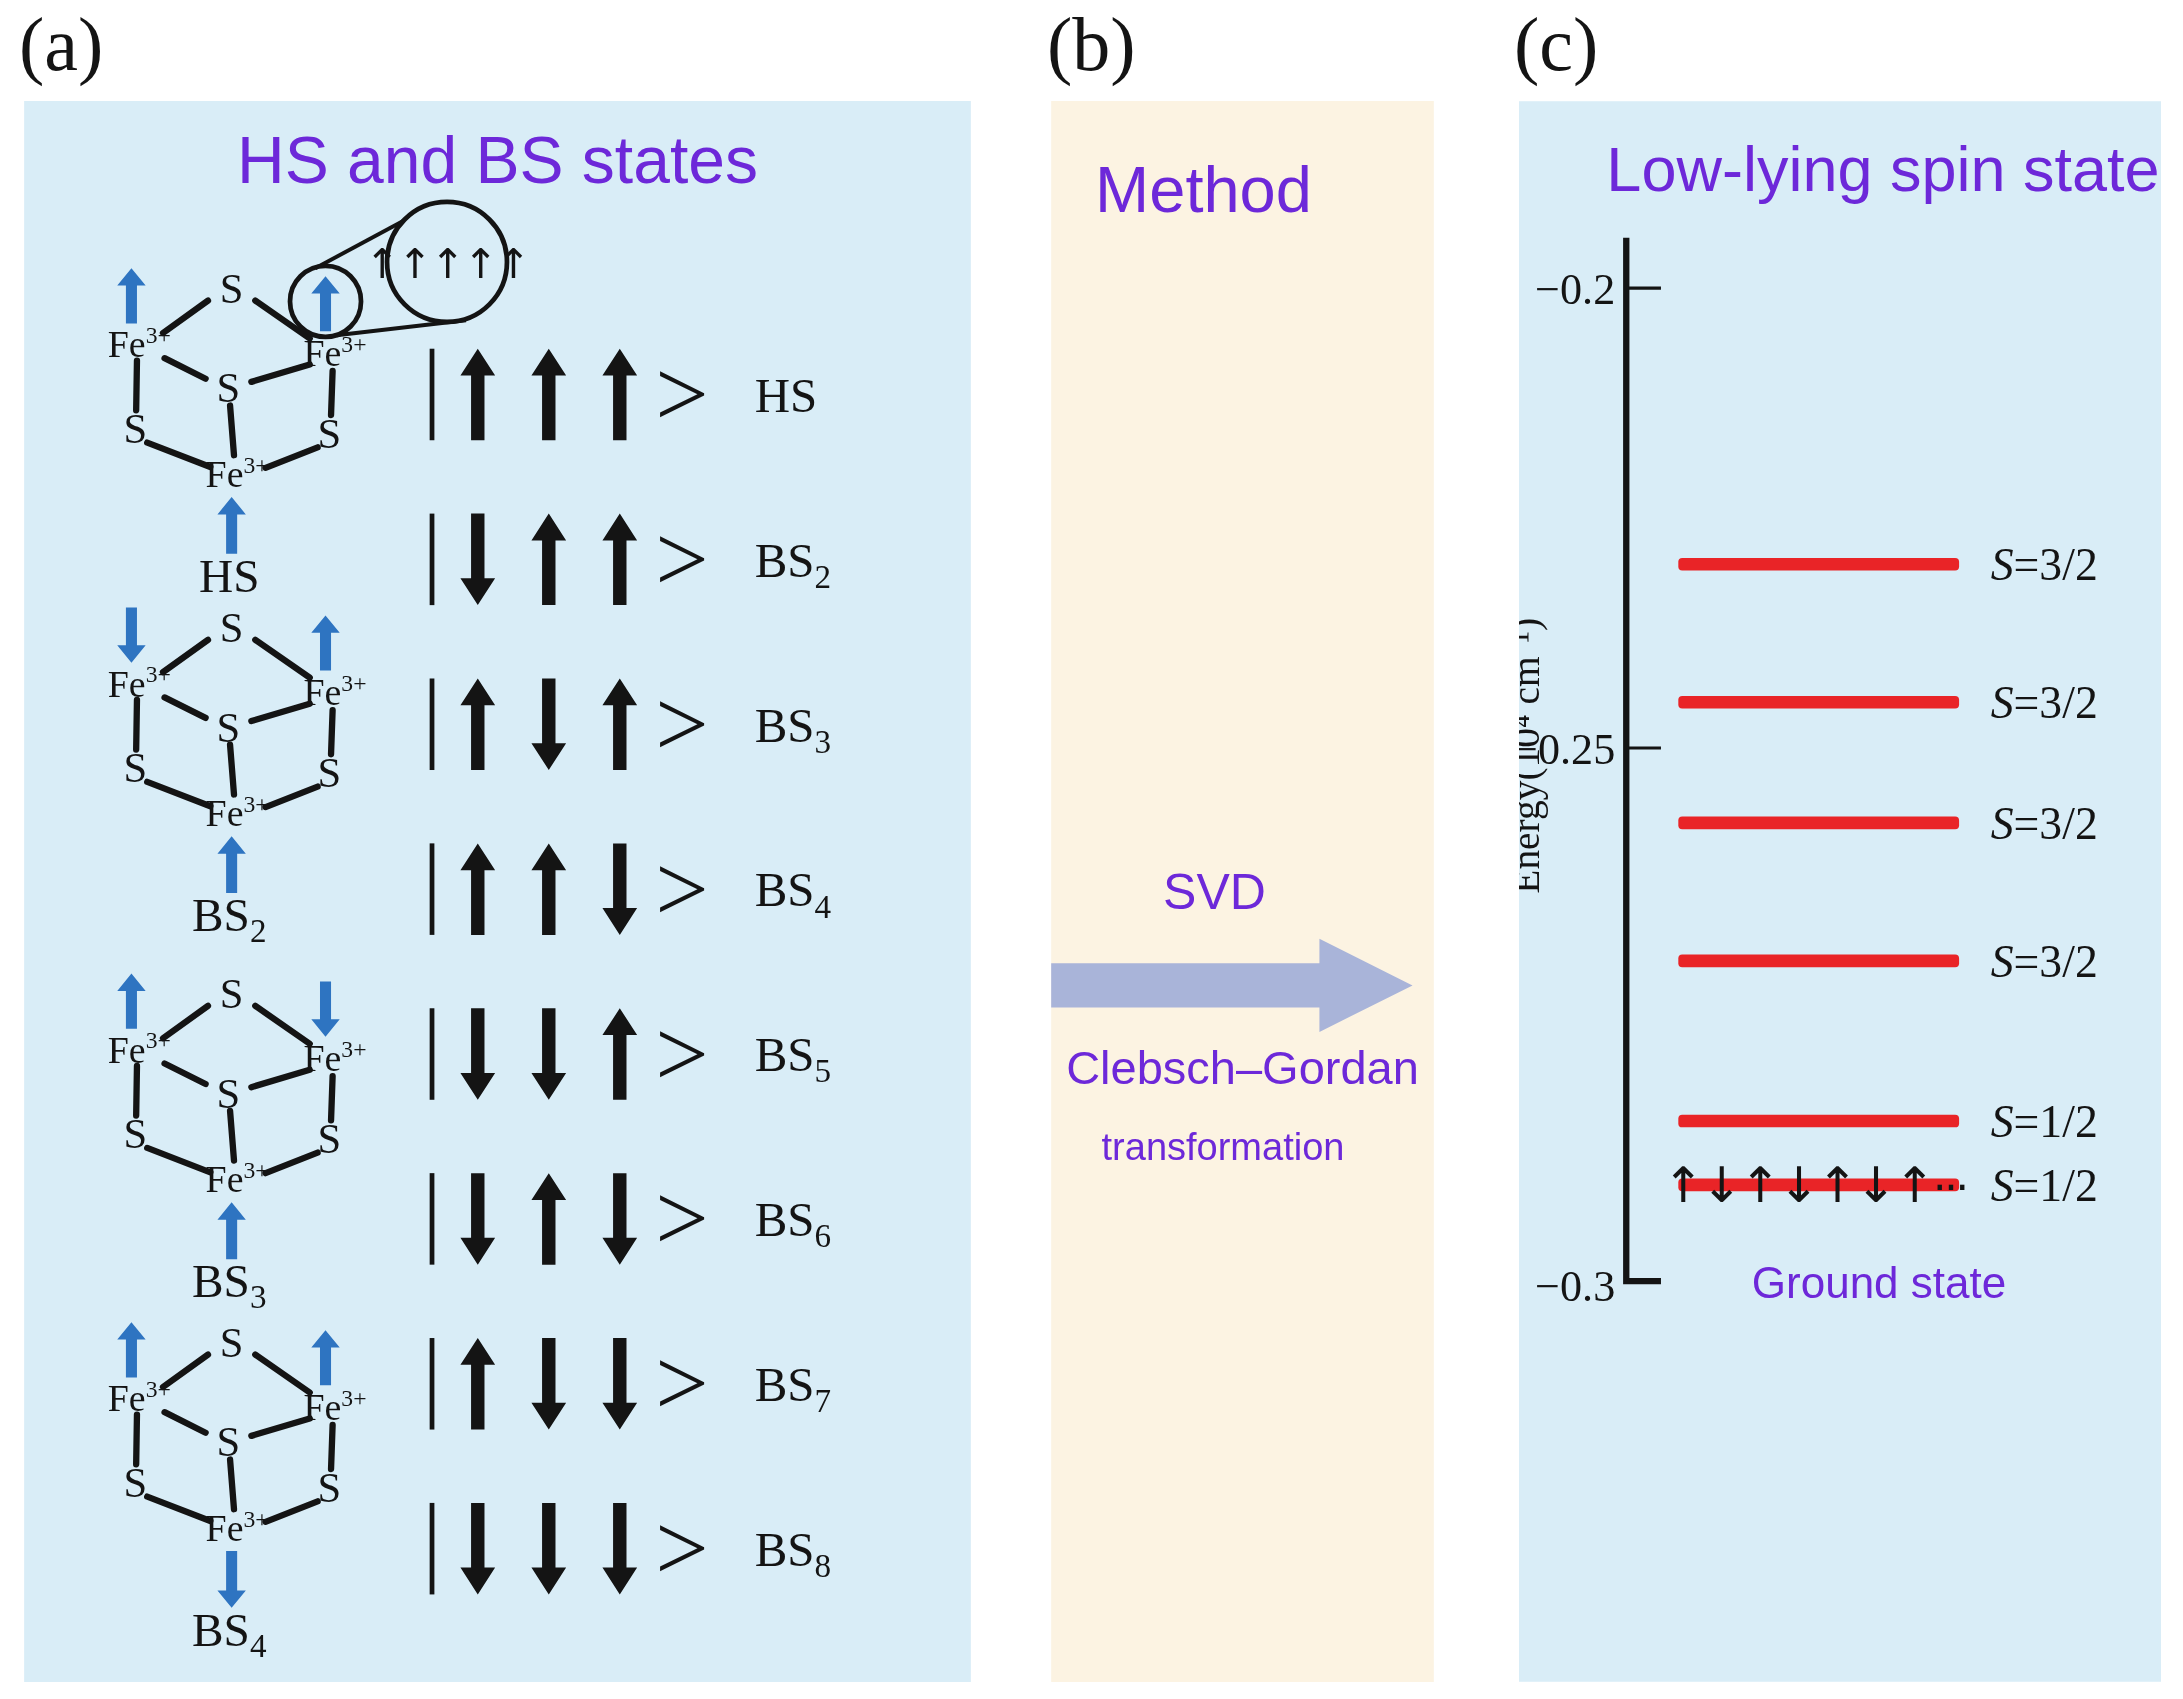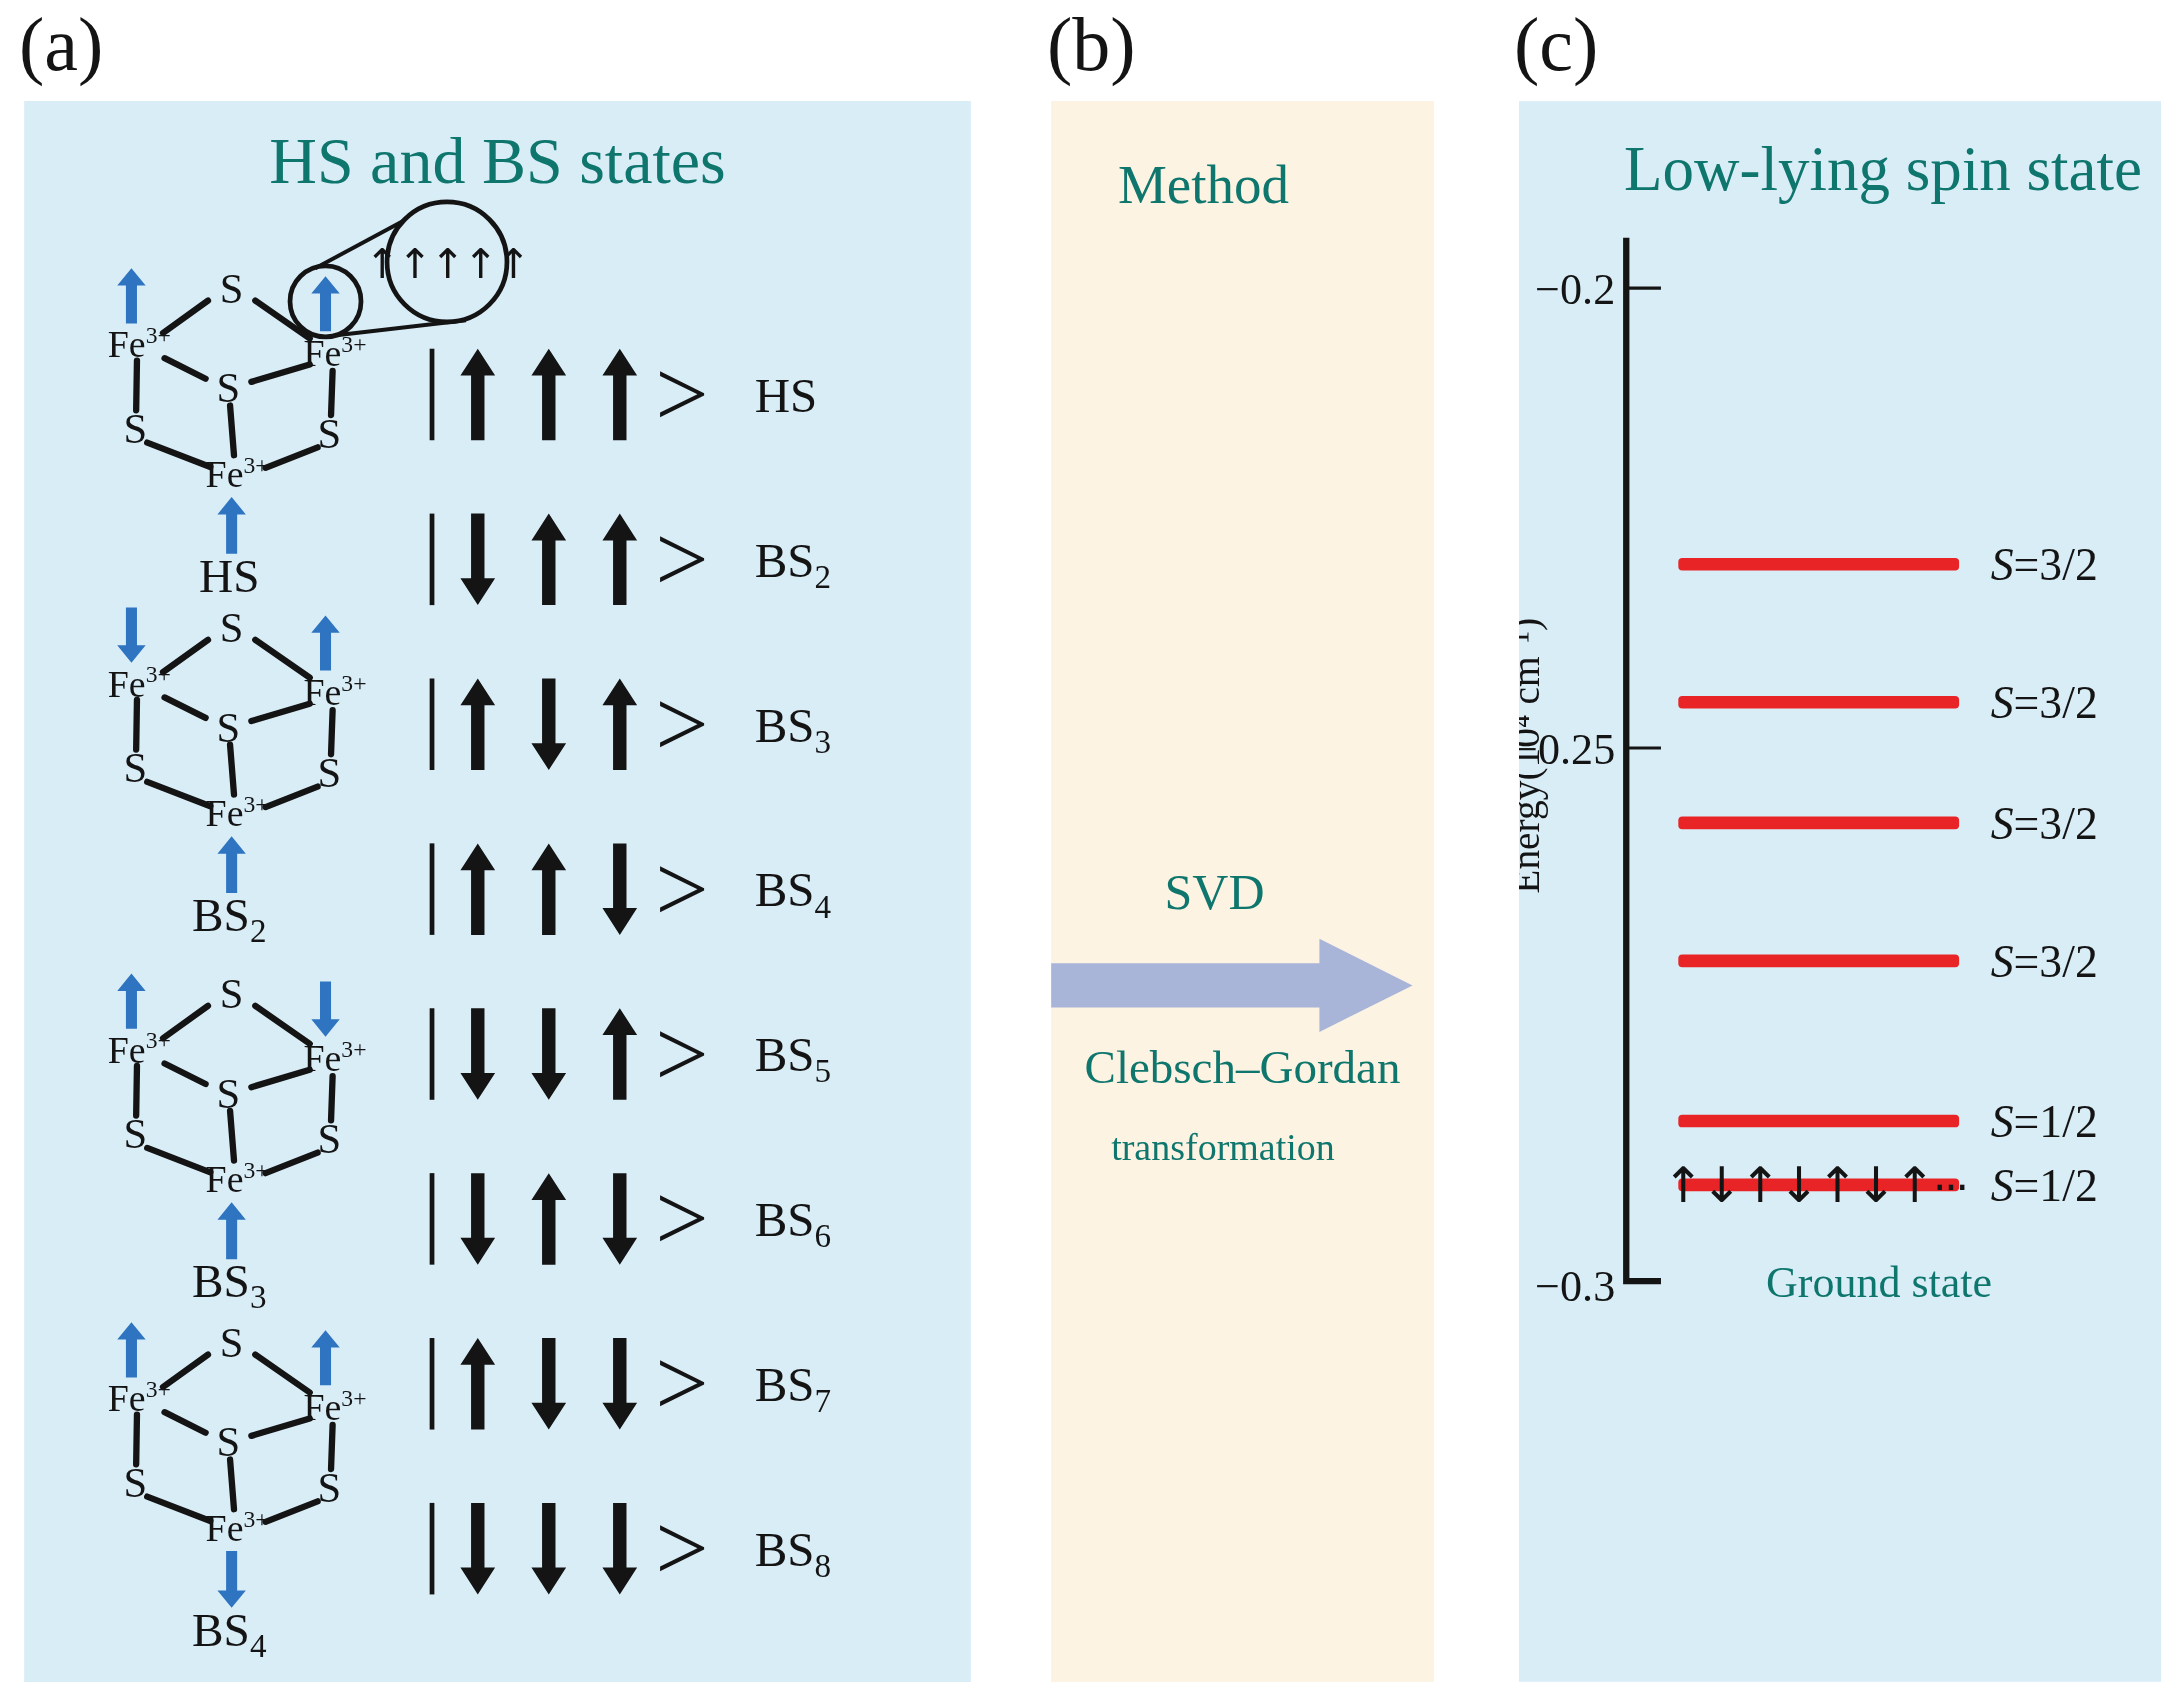--- a/index.html
+++ b/index.html
@@ -1,19 +1,19 @@
 <!DOCTYPE html>
 <html style="font-size:12.6px"><head>
 <meta charset="utf-8">
 <style>
   html,body{margin:0;padding:0;background:#ffffff;}
   body{width:2183px;height:1700px;position:relative;font-family:"Liberation Serif",serif;color:#141414;}
   .panel{position:absolute;top:101px;height:1581px;}
   .panel-label{position:absolute;top:6.3px;font-size:76px;font-family:"Liberation Serif",serif;color:#141414;line-height:1;}
-  .overlay{position:absolute;text-align:center;line-height:1.05;color:#0f766e;font-family:Liberation Serif, serif;}
+  .overlay{position:absolute;text-align:center;line-height:1.05;color:#6d28d9;font-family:Liberation Sans, sans-serif;}
   svg{position:absolute;left:0;top:0;}
 </style>
 </head>
 <body>
 
 <div class="panel-label" style="left:19px;">(a)</div>
 <div class="panel-label" style="left:1047px;">(b)</div>
 <div class="panel-label" style="left:1514px;">(c)</div>
 
 <div class="panel" id="panelA" style="left:24px;width:947px;">
@@ -218,19 +218,19 @@
       </g>
       <g>
         <rect x="202" y="1366" width="356" height="16" rx="5" fill="#e92427"></rect>
         <text x="598" y="1394" font-size="58" font-family="&quot;Liberation Serif&quot;,serif" fill="#141414" text-anchor="start"><tspan font-style="italic">S</tspan><tspan>=1/2</tspan></text>
       </g>
       <text x="375" y="1396" font-size="62" font-family="&quot;DejaVu Sans&quot;,sans-serif" fill="#141414" text-anchor="middle" letter-spacing="-3"><tspan>↑↓↑↓↑↓↑</tspan><tspan font-size="54">···</tspan></text>
     </svg>
 </div>
 
 <div class="overlay" style="left:24px;top:126px;width:947px;font-size:66px;">HS and BS states</div>
-<div class="overlay" style="left:1051px;top:156px;width:305px;font-size:55px;">Method</div>
+<div class="overlay" style="left:1051px;top:156px;width:305px;font-size:65px;">Method</div>
 <div class="overlay" style="left:1519px;top:136px;width:728px;font-size:63px;">Low-lying spin state</div>
 <div class="overlay" style="left:1051px;top:866px;width:327px;font-size:50px;">SVD</div>
 <div class="overlay" style="left:1051px;top:1043px;width:383px;font-size:47px;">Clebsch–Gordan</div>
 <div class="overlay" style="left:1051px;top:1128px;width:344px;font-size:38px;">transformation</div>
 <div class="overlay" style="left:1519px;top:1260px;width:720px;font-size:44px;">Ground state</div>
 
 
 </body></html>

